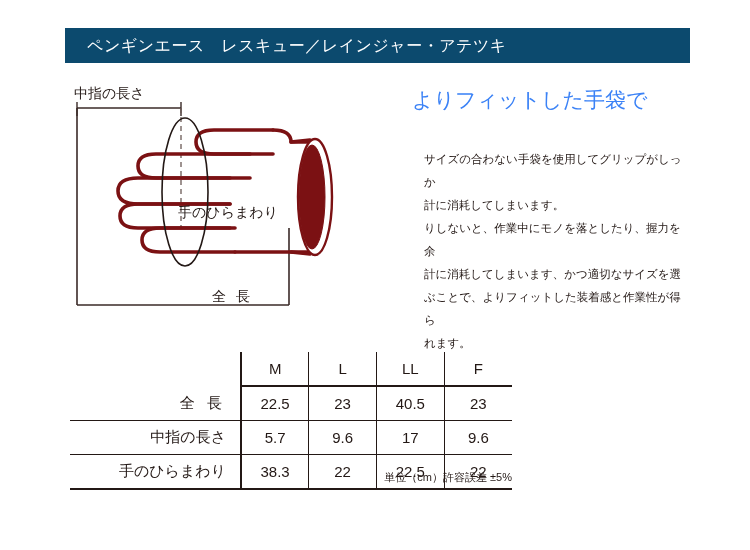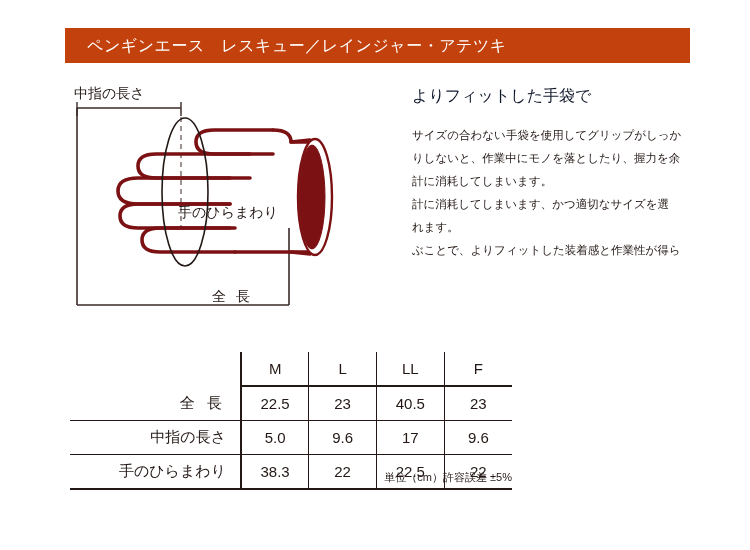--- a/index.html
+++ b/index.html
@@ -16,21 +16,21 @@
     position: relative;
   }
 
   
   .header-bar {
     position: absolute;
     left: 65px;
     top: 28px;
     width: 625px;
     height: 35px;
-    background: #c2410c;
+    background: #0c4a6e;
   }
   .header-title {
     position: absolute;
     left: 22px;
     top: 50%;
     transform: translateY(-50%);
     color: #ffffff;
     font-size: 16px;
     letter-spacing: 0.5px;
     white-space: nowrap;
@@ -58,31 +58,31 @@
   .label-total   { left: 152px; top: 208px; letter-spacing: 3px; }
 
   
   .copy {
     position: absolute;
     left: 412px;
     top: 84px;
     width: 290px;
   }
   .copy-headline {
-    font-size: 16px;
+    font-size: 21px;
     line-height: 1.5;
-    color: #0f172a;
-    margin: 0 0 16px 0;
+    color: #3b82f6;
+    margin: 0 0 32px 0;
     font-weight: normal;
   }
   .copy-body {
     font-size: 11.5px;
     line-height: 2.0;
     color: #231815;
-    margin: 0;
+    margin: 12px;
   }
   .copy-body p { margin: 0; }
 
   
   .spec-table-wrap {
     position: absolute;
     left: 70px;
     top: 352px;
     width: 442px;
   }
@@ -199,25 +199,25 @@
 
   <div class="diagram-label label-total">全 長</div>
 </div>
 
 <div class="copy">
   <h2 class="copy-headline">
     <span>よりフィットした手袋で</span><br>
   </h2>
   <div class="copy-body">
     <p>サイズの合わない手袋を使用してグリップがしっか</p>
+    <p>計に消耗してしまいます。</p>
     <p>りしないと、作業中にモノを落としたり、握力を余</p>
-    <p>計に消耗してしまいます。</p>
     <p>計に消耗してしまいます、かつ適切なサイズを選</p>
+    <p>ぶことで、よりフィットした装着感と作業性が得ら</p>
     <p>れます。</p>
-    <p>ぶことで、よりフィットした装着感と作業性が得ら</p>
   </div>
 </div>
 
 <div class="spec-table-wrap">
   <table class="spec">
     <tbody>
       <tr class="head">
         <td class="rowhead"></td>
         <td class="val">M</td>
         <td class="val">L</td>
@@ -232,21 +232,21 @@
         <td class="val">22.5</td>
         <td class="val">23</td>
         <td class="val">40.5</td>
         <td class="val last">23</td>
       </tr>
 
       <tr class="data">
         <td class="rowhead">
           <span class="rowhead-label">中指の長さ</span>
         </td>
-        <td class="val">5.0</td>
+        <td class="val">5.7</td>
         <td class="val">9.6</td>
         <td class="val">17</td>
         <td class="val last">9.6</td>
       </tr>
 
       <tr class="data last">
         <td class="rowhead">
           <span class="rowhead-label">手のひらまわり</span>
         </td>
         <td class="val">38.3</td>

